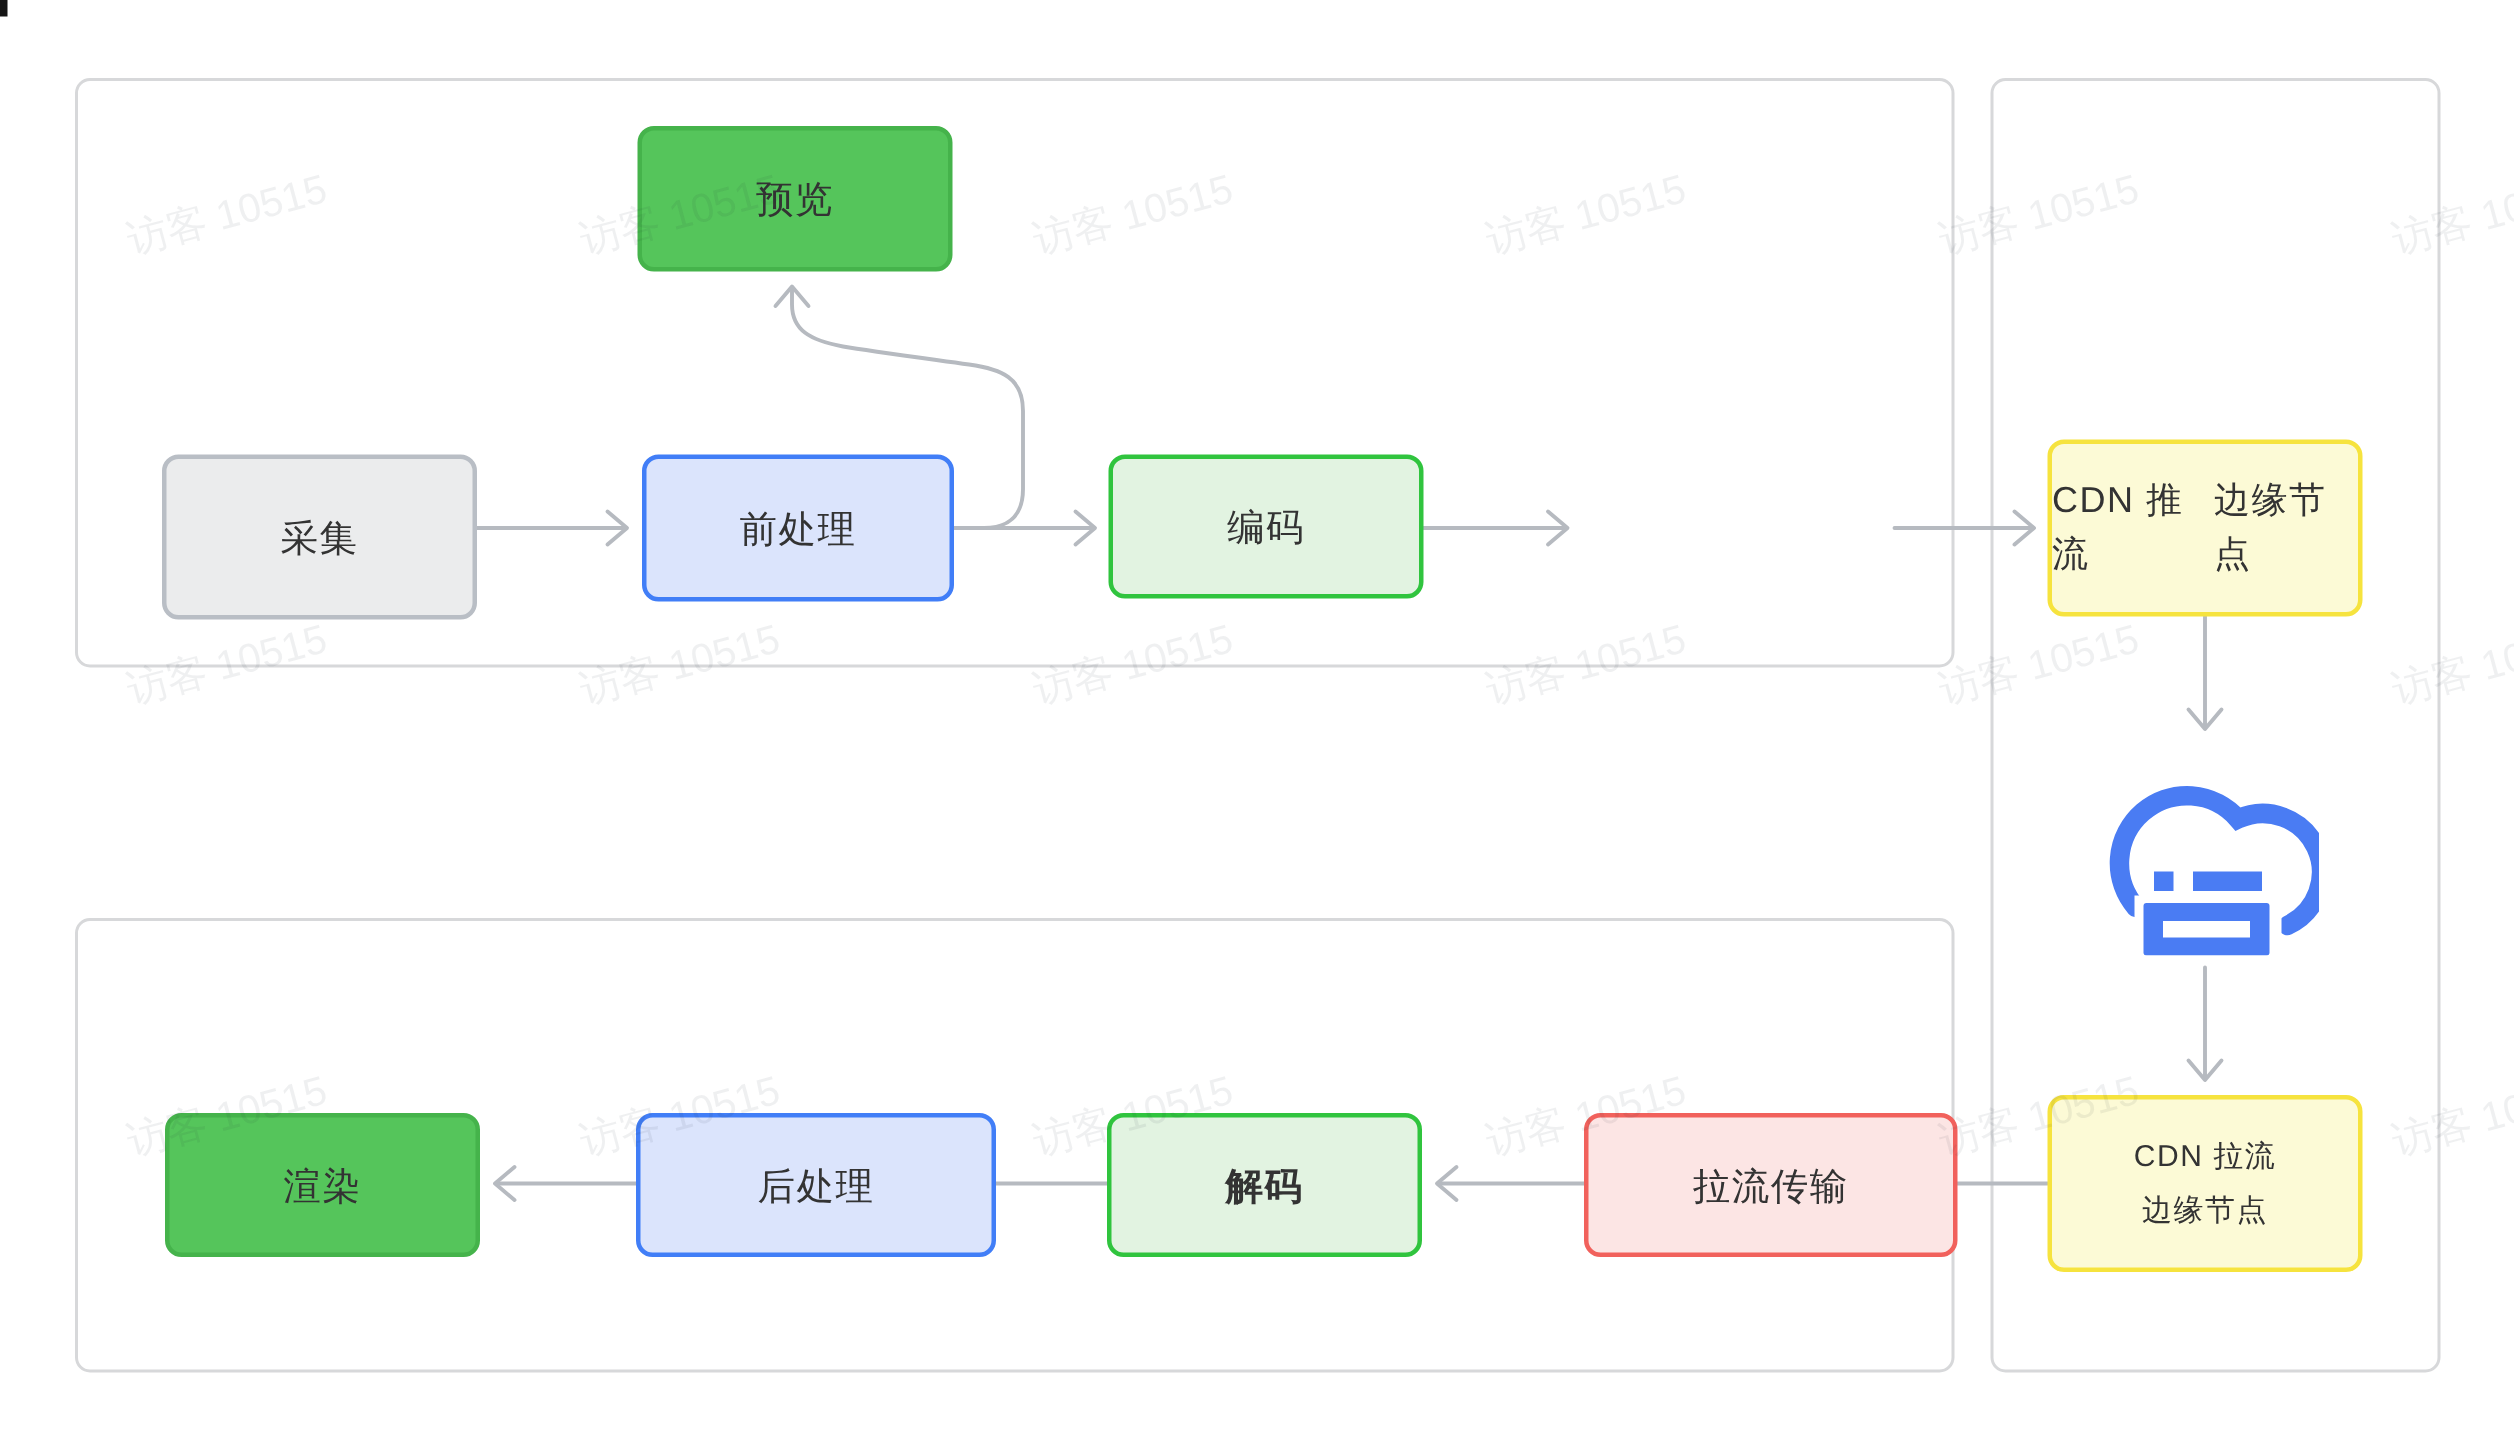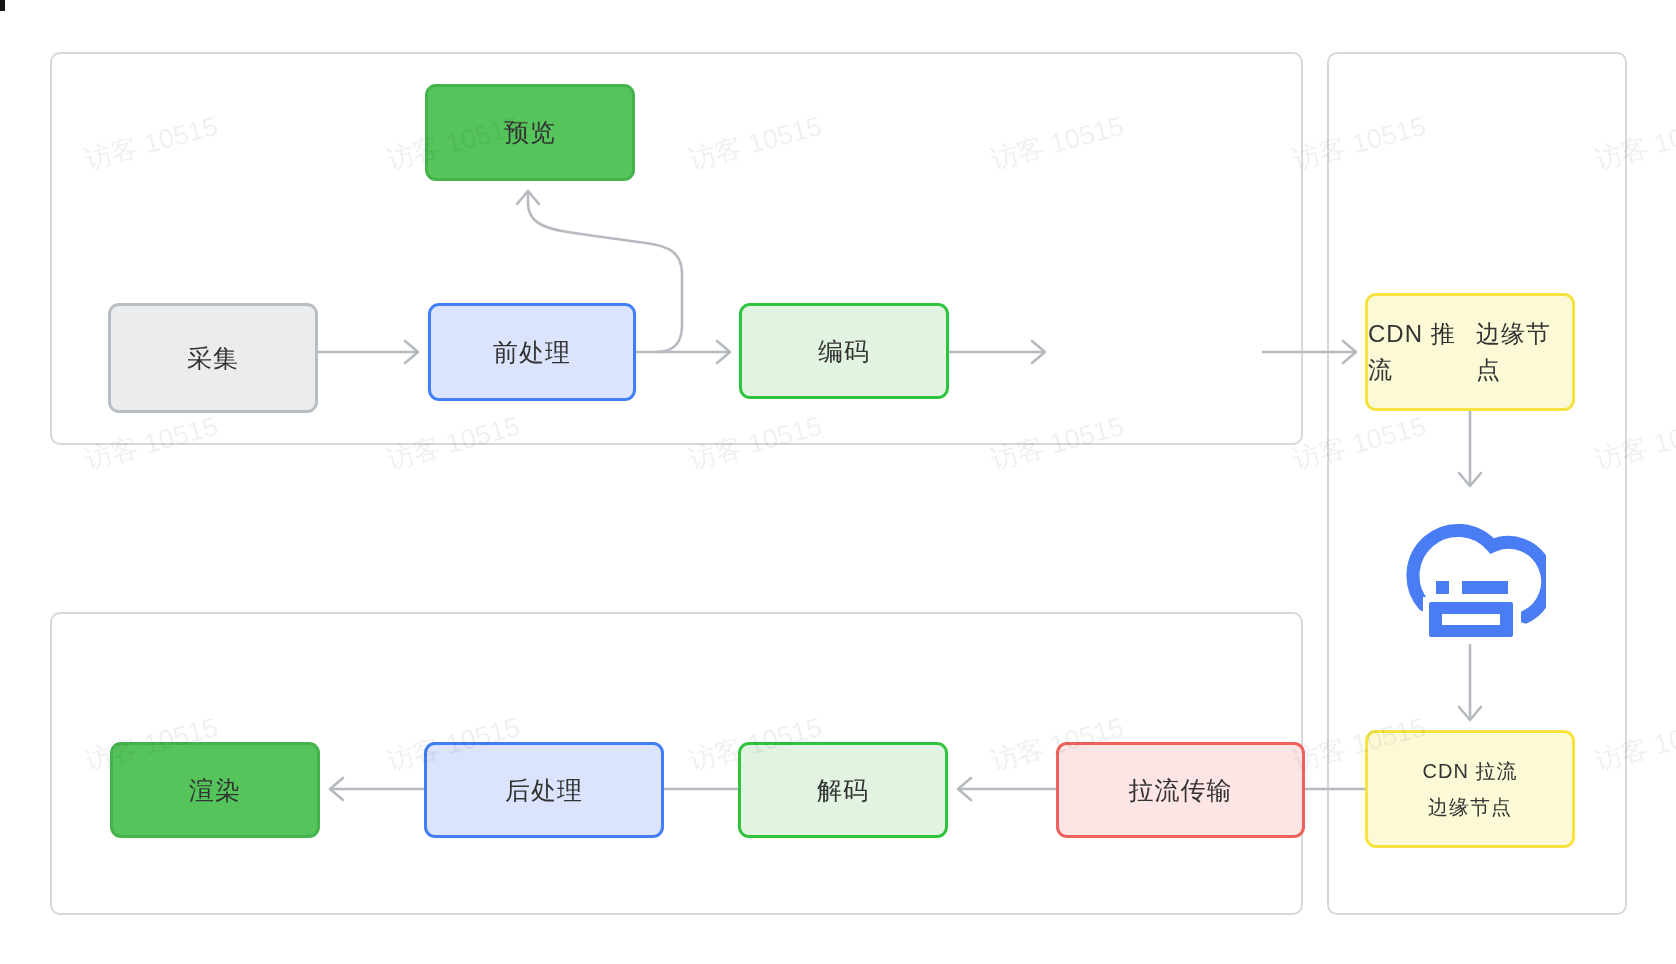--- a/index.html
+++ b/index.html
@@ -25,21 +25,21 @@
   .c-yellow{background:#fcfad6;border-color:#f6e33e;}
 
   #n-capture{left:108px;top:303px;width:210px;height:110px;}
   #n-preprocess{left:428px;top:303px;width:208px;height:98px;}
   #n-encode{left:739px;top:303px;width:210px;height:96px;}
   #n-push-transport{left:1053px;top:303px;width:210px;height:98px;}
   #n-preview{left:425px;top:84px;width:210px;height:97px;}
   #n-cdn-push{left:1365px;top:293px;width:210px;height:118px;flex-direction:row;font-size:24px;line-height:36px;}
   #n-cdn-pull{left:1365px;top:730px;width:210px;height:118px;flex-direction:column;font-size:20px;line-height:36px;}
   #n-pull-transport{left:1056px;top:742px;width:249px;height:96px;}
-  #n-decode{left:738px;top:742px;width:210px;height:96px;}
+  #n-decode{left:738px;top:742px;width:210px;height:96px;font-weight:bold;}
   #n-postprocess{left:424px;top:742px;width:240px;height:96px;}
   #n-render{left:110px;top:742px;width:210px;height:96px;}
 
   #cloud-icon{position:absolute;left:1398px;top:513px;width:148px;height:124px;}
 
   .watermark{position:absolute;font-size:27px;font-weight:500;color:rgba(30,40,55,0.07);
              transform:rotate(-15deg);white-space:nowrap;pointer-events:none;}
 
   #corner-mark{position:absolute;left:0;top:0;width:5px;height:11px;background:#151515;}
 </style>

